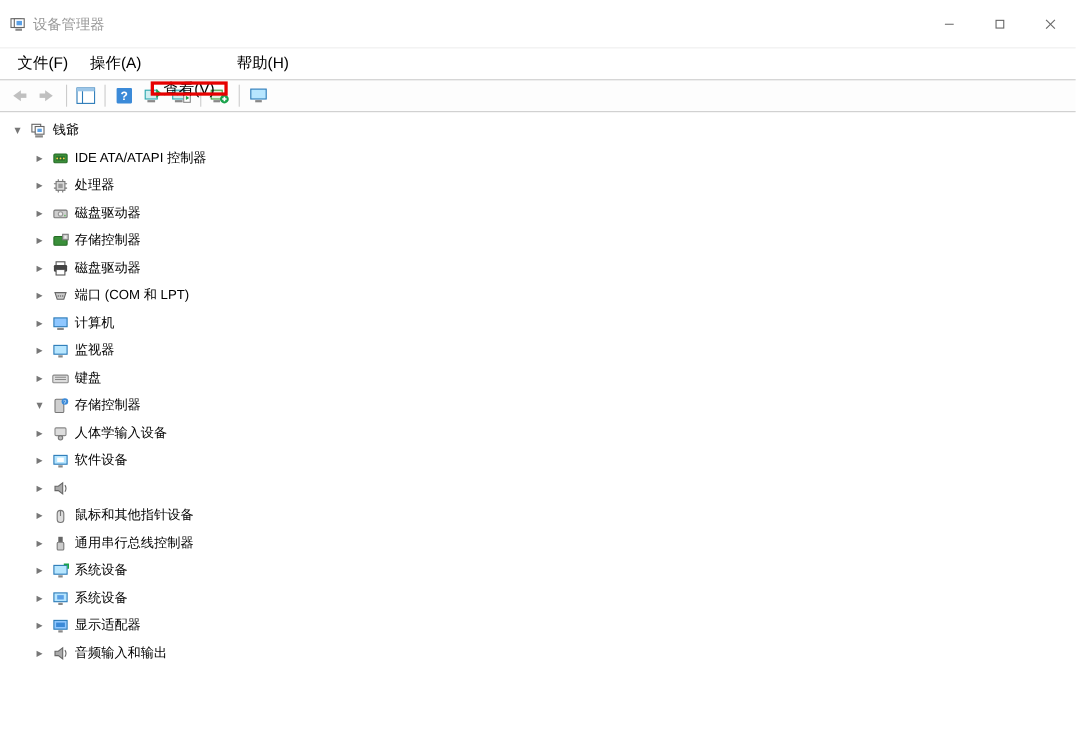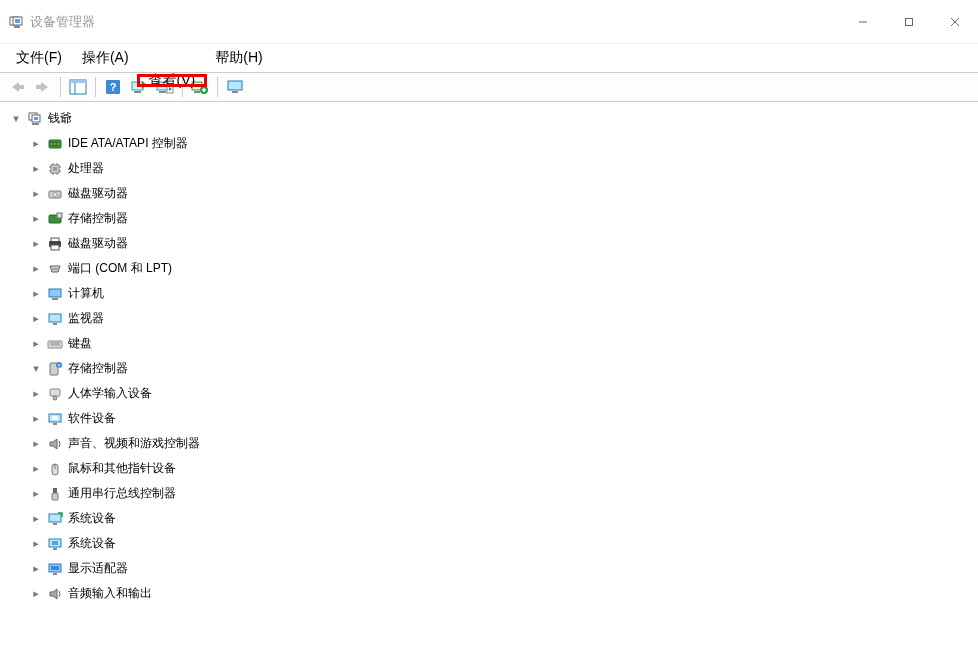--- a/index.html
+++ b/index.html
@@ -384,21 +384,20 @@
     <div class="tree-row" style="padding-left: 26px;">
       <span class="twisty">▸</span>
       <span class="dev-icon">
         <span>
           <svg width="16" height="16" viewBox="0 0 16 16">
             <path d="M3 6 L6 6 L10 3 L10 13 L6 10 L3 10 Z" fill="#aaa" stroke="#666"></path>
             <path d="M12 5 Q14 8 12 11" fill="none" stroke="#666"></path>
           </svg>
         </span>
       </span>
-      <span class="label">声音、视频和游戏控制器</span>
     </div>
     <div class="tree-row" style="padding-left: 26px;">
       <span class="twisty">▸</span>
       <span class="dev-icon">
         <span>
           <svg width="16" height="16" viewBox="0 0 16 16">
             <rect x="5" y="3" width="6" height="11" rx="3" fill="#ddd" stroke="#777"></rect>
             <line x1="8" y1="3" x2="8" y2="8" stroke="#777"></line>
           </svg>
         </span>

